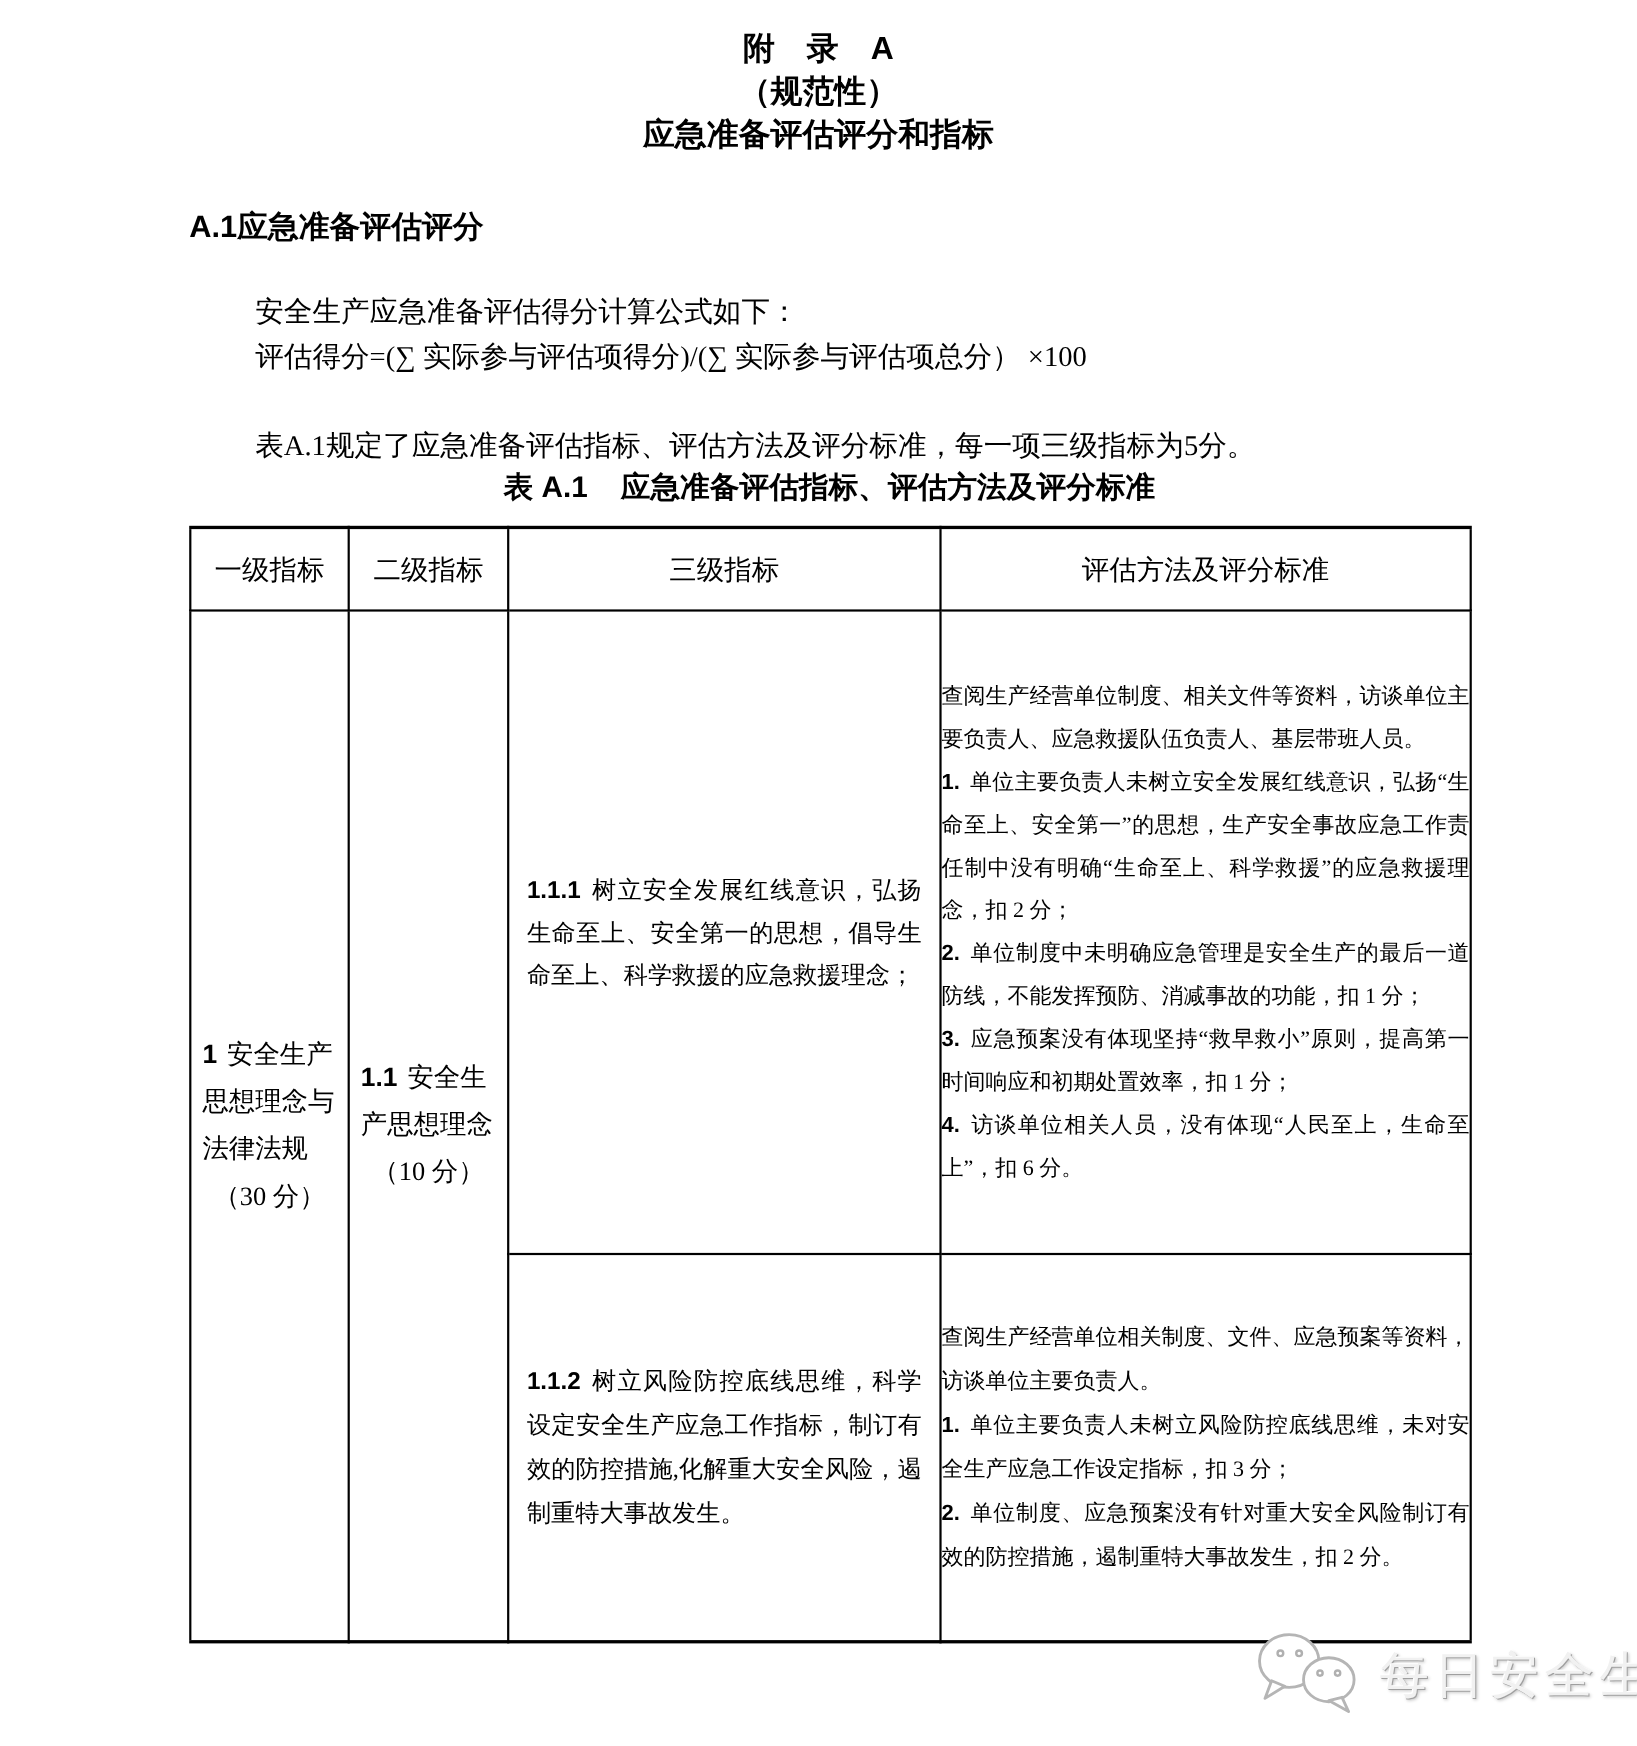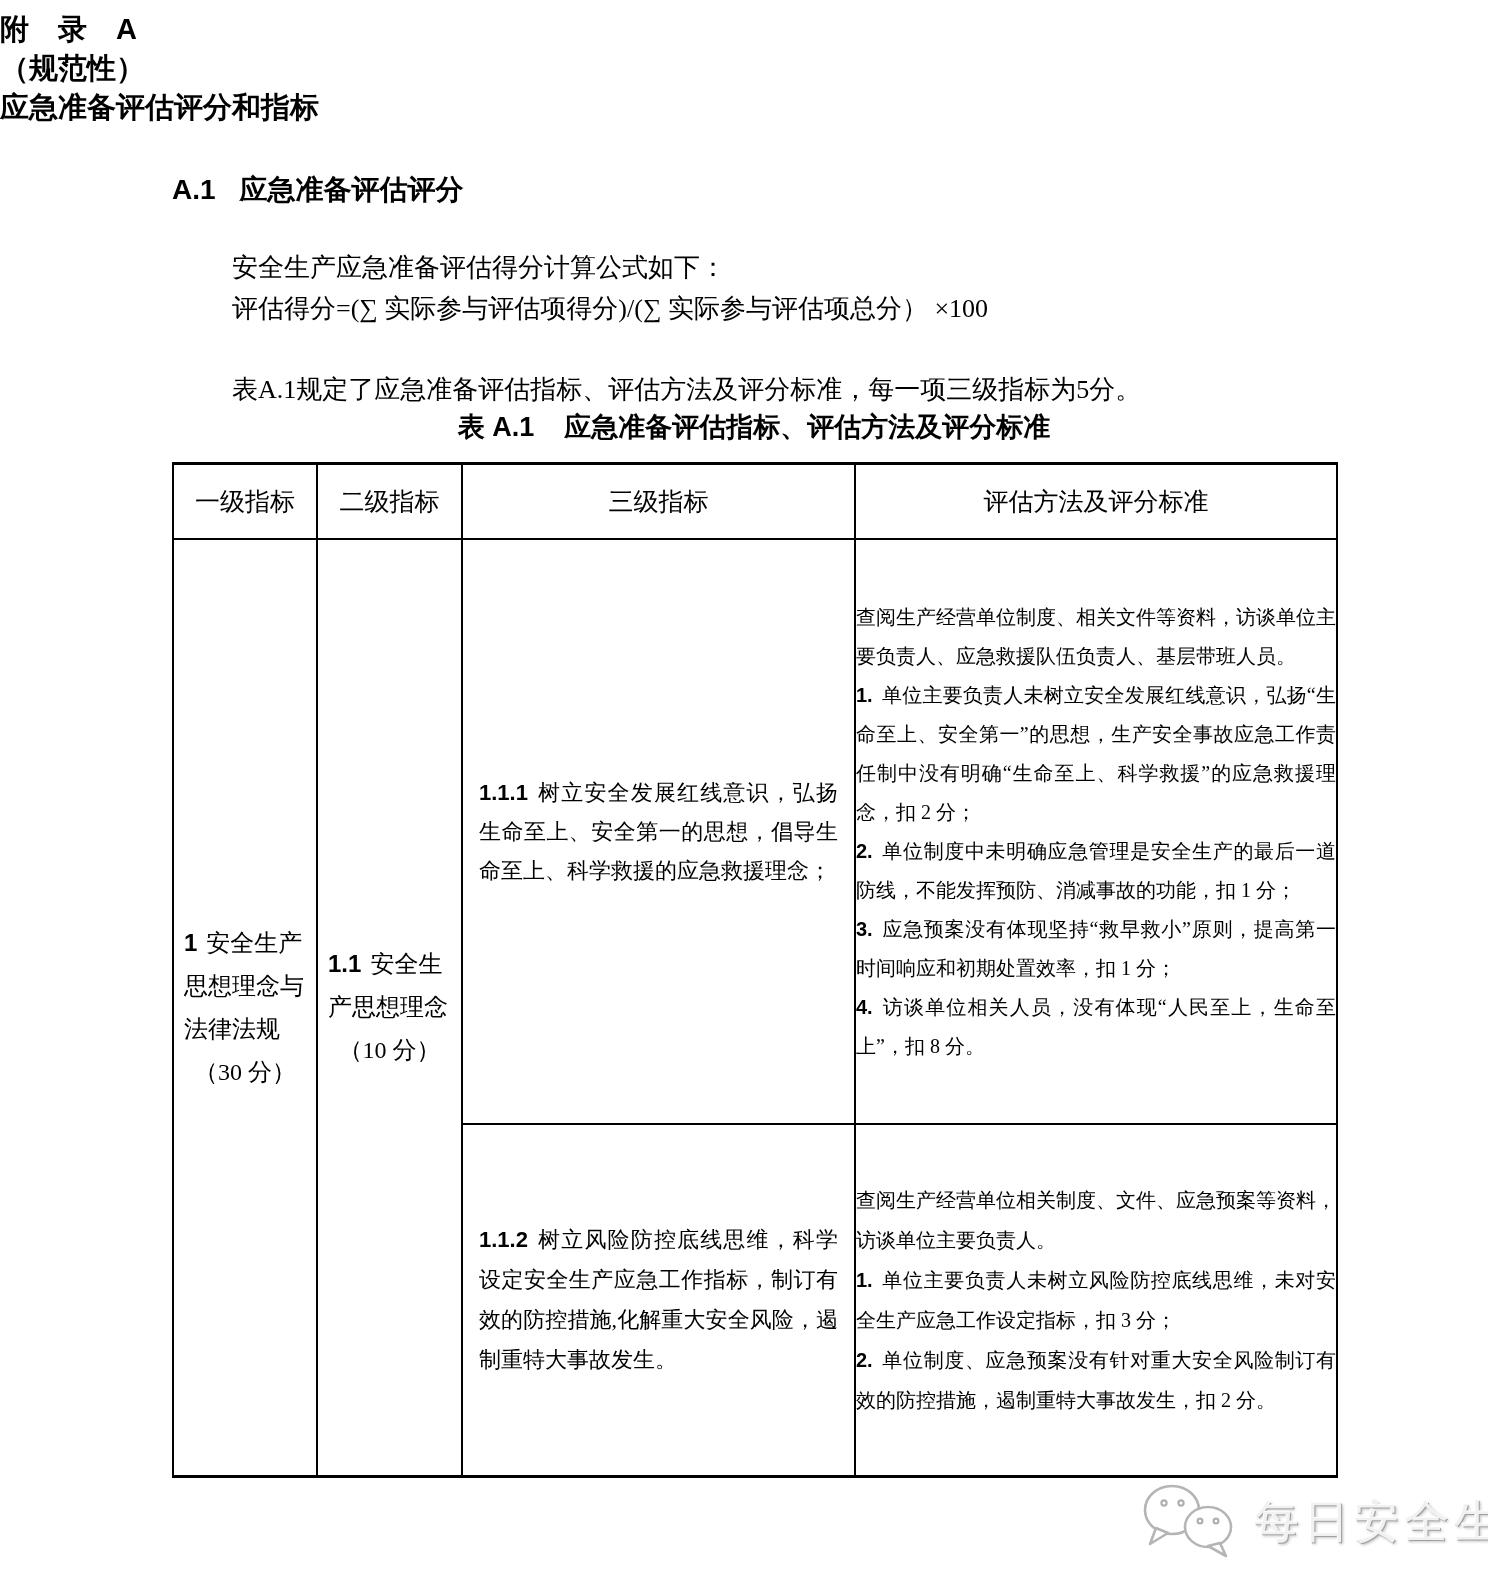--- a/index.html
+++ b/index.html
@@ -6,34 +6,34 @@
   body {
     width: 1488px; height: 1587px;
     background: #ffffff;
     position: relative;
     overflow: hidden;
     font-family: "Liberation Serif", "DejaVu Serif", serif;
     color: #000000;
   }
 
   
-  .title-block { padding-top: 10px; text-align: left; }
+  .title-block { padding-top: 26px; text-align: center; }
   .doc-title {
     font-family: "Liberation Sans", "DejaVu Sans", sans-serif;
     font-weight: 700; font-size: 29px; line-height: 39px;
   }
 
   
   .content { margin-left: 172px; width: 1164px; }
   .sec-heading {
     margin: 0; margin-top: 46px;
     font-family: "Liberation Sans", "DejaVu Sans", sans-serif;
     font-weight: 700; font-size: 28px; line-height: 34px;
   }
-  .sec-num { margin-right: 24px; }
+  .sec-num { }
   .body-par {
     margin: 0; padding-left: 60px;
     font-size: 26px; line-height: 41px; font-family: Liberation Serif, serif;
   }
   .first-par { margin-top: 40px; }
 
   
   .table-caption {
     margin-left: 172px; width: 1164px;
     text-align: center;
@@ -149,21 +149,21 @@
           <div class="lvl-score">（10 分）</div>
         </td>
         <td class="ind-cell">
           <p class="mp"><span class="inum">1.1.1</span><span>树立安全发展红线意识，弘扬生命至上、安全第一的思想，倡导生命至上、科学救援的应急救援理念；</span></p>
         </td>
         <td class="method-cell">
           <p class="mp"><span>查阅生产经营单位制度、相关文件等资料，访谈单位主要负责人、应急救援队伍负责人、基层带班人员。</span></p>
           <p class="mp"><span class="pnum">1.</span><span>单位主要负责人未树立安全发展红线意识，弘扬“生命至上、安全第一”的思想，生产安全事故应急工作责任制中没有明确“生命至上、科学救援”的应急救援理念，扣 2 分；</span></p>
           <p class="mp"><span class="pnum">2.</span><span>单位制度中未明确应急管理是安全生产的最后一道防线，不能发挥预防、消减事故的功能，扣 1 分；</span></p>
           <p class="mp"><span class="pnum">3.</span><span>应急预案没有体现坚持“救早救小”原则，提高第一时间响应和初期处置效率，扣 1 分；</span></p>
-          <p class="mp"><span class="pnum">4.</span><span>访谈单位相关人员，没有体现“人民至上，生命至上”，扣 8 分。</span></p>
+          <p class="mp"><span class="pnum">4.</span><span>访谈单位相关人员，没有体现“人民至上，生命至上”，扣 6 分。</span></p>
         </td>
       </tr>
       <tr class="row2">
         <td class="ind-cell">
           <p class="mp"><span class="inum">1.1.2</span><span>树立风险防控底线思维，科学设定安全生产应急工作指标，制订有效的防控措施,化解重大安全风险，遏制重特大事故发生。</span></p>
         </td>
         <td class="method-cell">
           <p class="mp"><span>查阅生产经营单位相关制度、文件、应急预案等资料，访谈单位主要负责人。</span></p>
           <p class="mp"><span class="pnum">1.</span><span>单位主要负责人未树立风险防控底线思维，未对安全生产应急工作设定指标，扣 3 分；</span></p>
           <p class="mp"><span class="pnum">2.</span><span>单位制度、应急预案没有针对重大安全风险制订有效的防控措施，遏制重特大事故发生，扣 2 分。</span></p>

